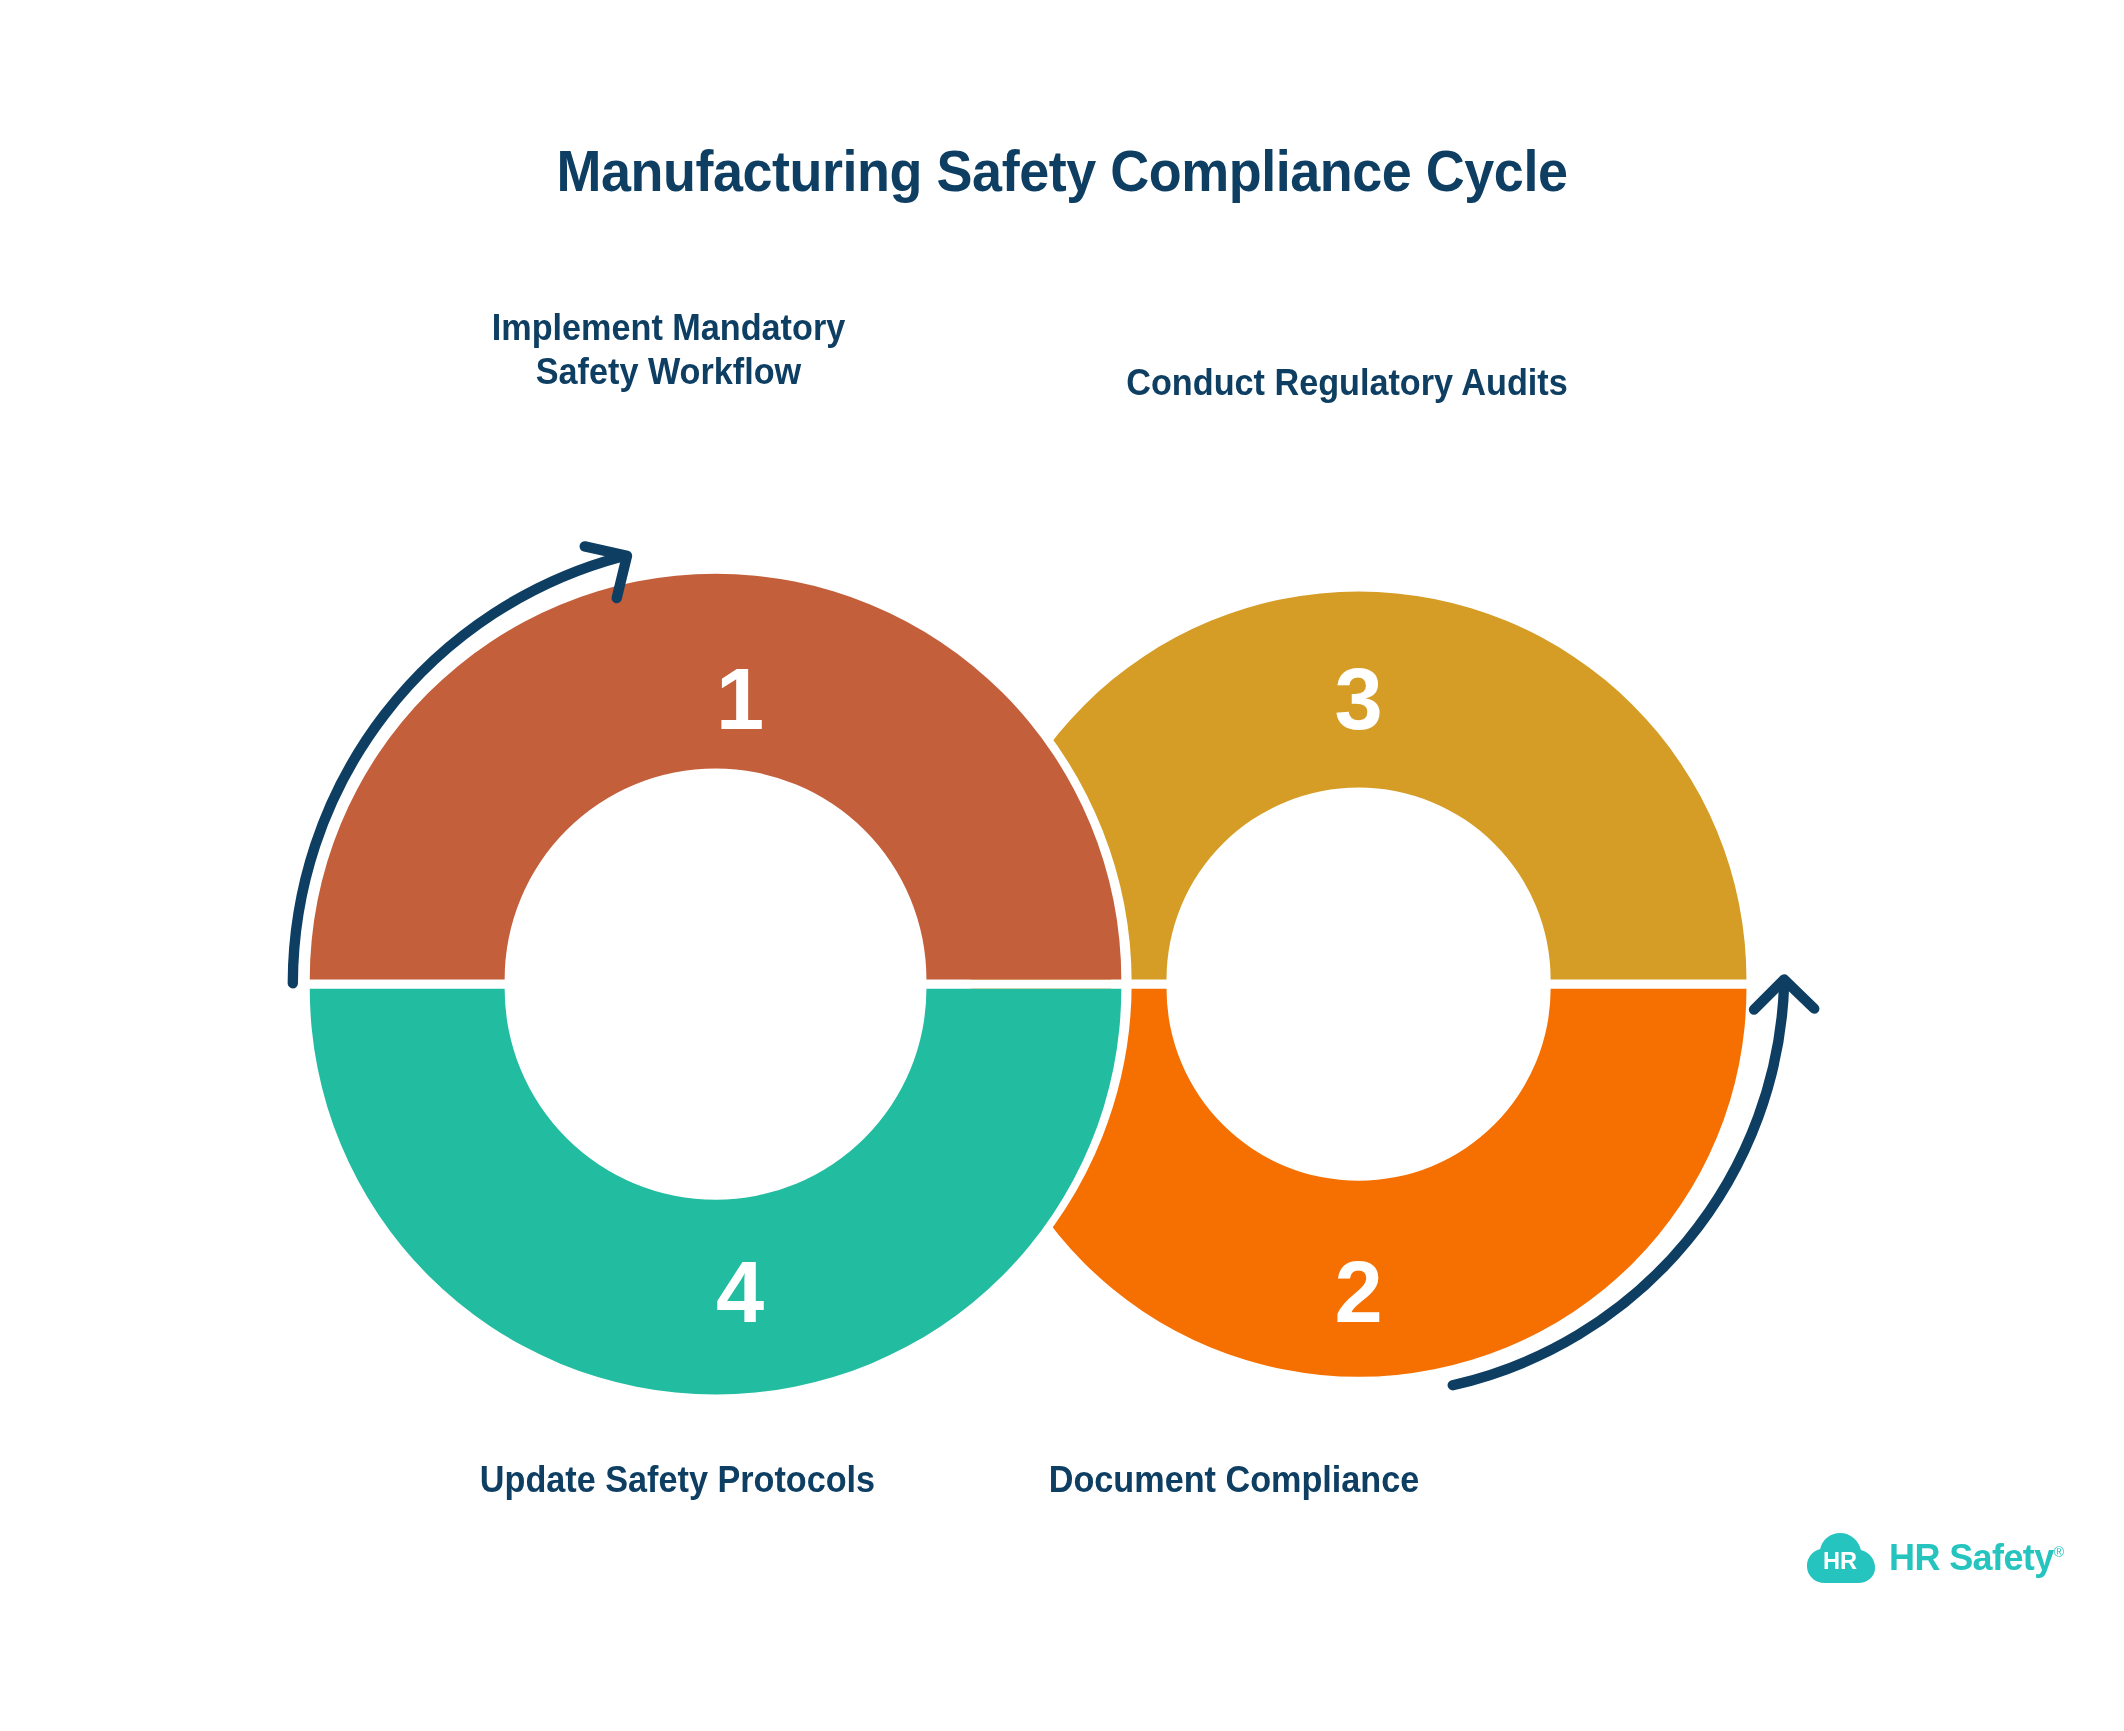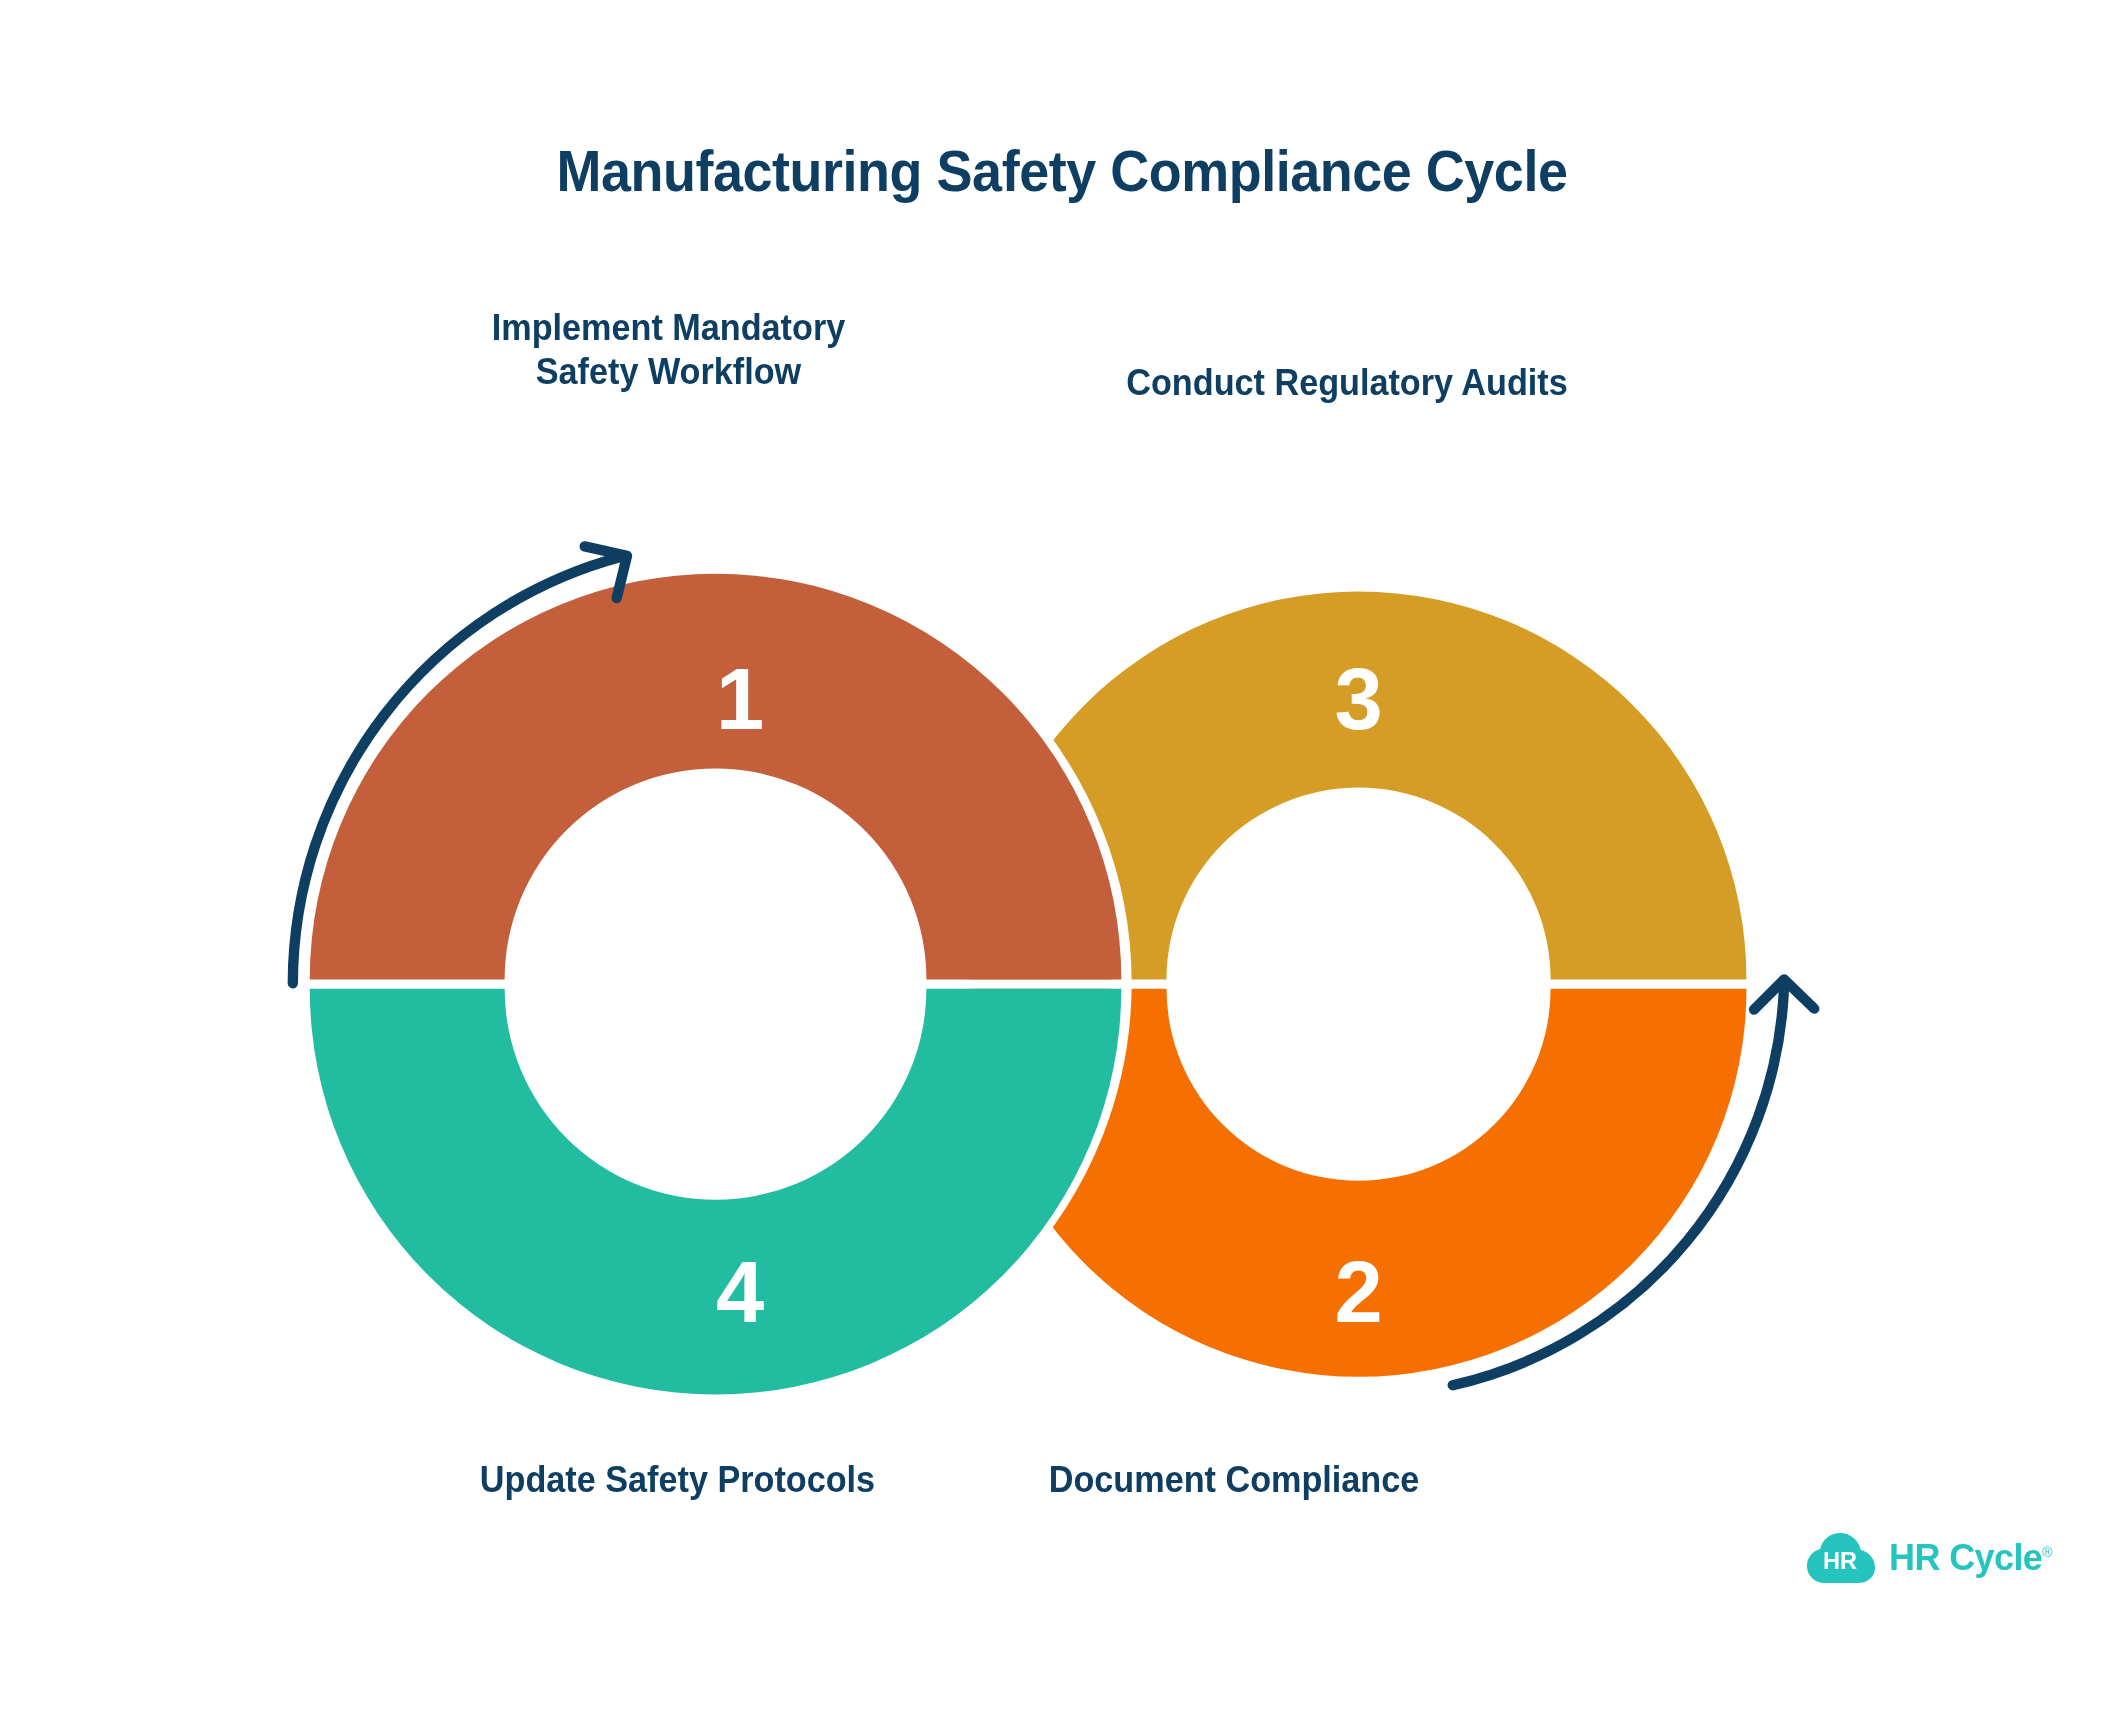--- a/index.html
+++ b/index.html
@@ -183,18 +183,18 @@
   <div id="brand-logo">
     <div id="logo-cloud-mark">
       <svg viewBox="0 0 74 56" width="70" height="53">
         <path fill="#25C4BE" d="M20 54 C9 54 1 46 1 36 C1 27 7 20 15 18
                  C17 8 26 1 36 1 C47 1 56 9 58 19
                  C67 21 73 29 73 38 C73 47 65 54 55 54 Z"></path>
         <text x="36" y="39" text-anchor="middle" font-family="Liberation Sans, DejaVu Sans, sans-serif" font-size="25" font-weight="bold" fill="#FFFFFF">HR</text>
       </svg>
     </div>
     <div id="logo-wordmark">
-      <span>HR Cycle</span><span id="logo-registered">®</span>
+      <span>HR Safety</span><span id="logo-registered">®</span>
     </div>
   </div>
 
 </div>
 
 
 </body></html>

